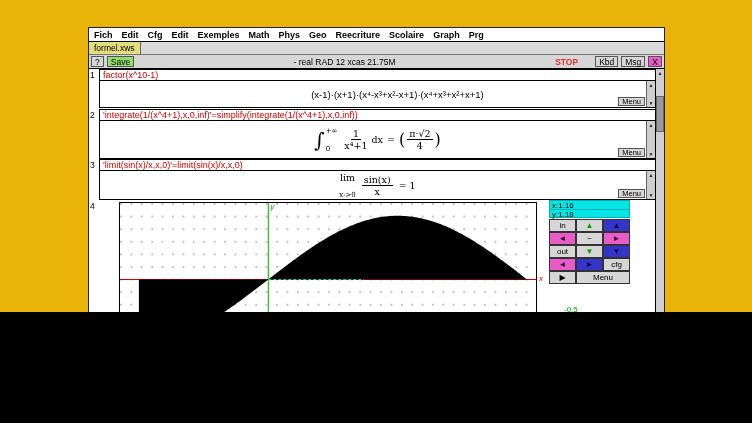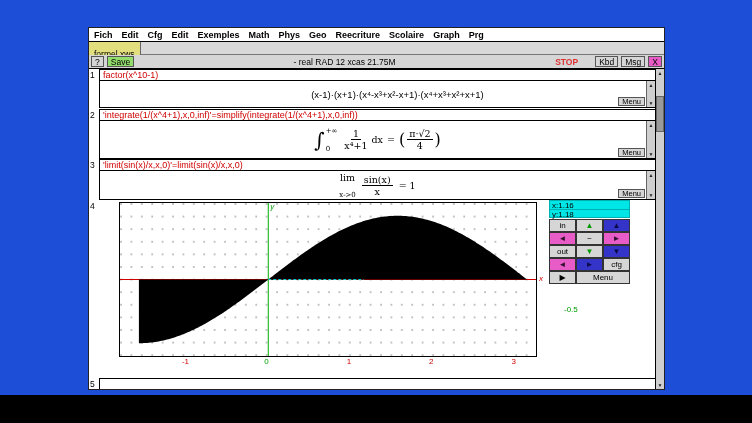--- a/index.html
+++ b/index.html
@@ -1,26 +1,26 @@
 <!DOCTYPE html>
 <html><head>
 <meta charset="utf-8">
 <style>
   html,body{margin:0;padding:0;background:#000;}
-  .screen{position:relative;width:752px;height:395px;background:#1d4ed8;overflow:hidden;
+  .screen{position:relative;width:752px;height:312px;background:#eab308;overflow:hidden;
           font-family:"Liberation Sans","DejaVu Sans",sans-serif;color:#000;}
   .window{position:absolute;left:88px;top:27px;width:577px;height:363px;background:#fff;
           display:flex;flex-direction:column;border:1px solid #222;box-sizing:border-box;}
   
   .menubar{height:13px;background:#fff;border-bottom:1px solid #000;display:flex;align-items:center;
            gap:9px;padding:0 5px;font-size:9px;font-weight:bold;flex:none;}
   .menu-item{cursor:default;white-space:nowrap;}
   
   .tabrow{height:12px;background:#d9d9d9;border-bottom:1px solid #777;display:flex;flex:none;}
-  .tab{background:#e3de7d;border-right:1px solid #666;font-size:8.5px;padding:12px 5px;display:flex;align-items:center;}
+  .tab{background:#e3de7d;border-right:1px solid #666;font-size:8.5px;padding:6px 5px;display:flex;align-items:center;}
   
   .toolbar{height:13px;background:#d6d6d6;border-bottom:1px solid #000;display:flex;align-items:center;
            font-size:8.5px;gap:3px;padding:0 2px;flex:none;}
   .tb-btn{background:#d6d6d6;border:1px solid #555;font-size:8.5px;height:11px;line-height:8px;
           padding:0 3px;font-family:inherit;box-sizing:border-box;}
   .tb-save{background:#93dd6d;}
   .tb-status{flex:1;text-align:center;font-size:8.5px;}
   .tb-stop{color:#e03030;font-weight:bold;margin-right:14px;}
   .tb-x{background:#e85cc8;}
   

